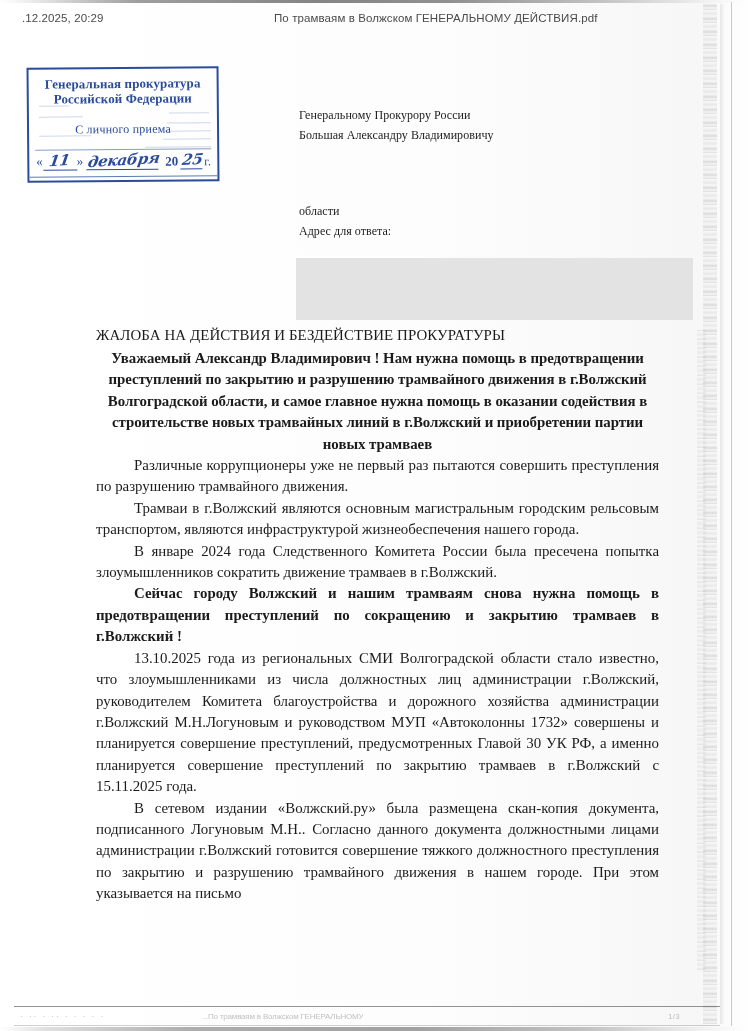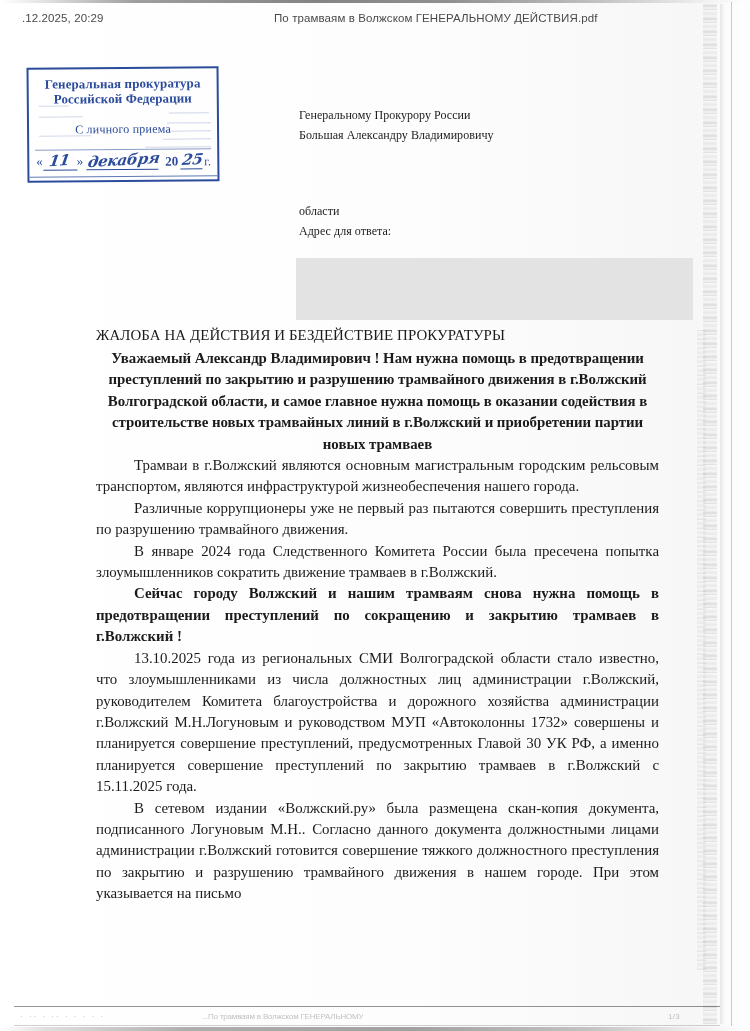--- a/index.html
+++ b/index.html
@@ -404,22 +404,22 @@
   <div class="redaction"></div>
 
   <div class="body">
 
     <div class="doc-title">
       <div>ЖАЛОБА НА ДЕЙСТВИЯ И БЕЗДЕЙСТВИЕ ПРОКУРАТУРЫ</div>
     </div>
 
     <p class="lead">Уважаемый Александр Владимирович ! Нам нужна помощь в предотвращении преступлений по закрытию и разрушению трамвайного движения в г.Волжский Волгоградской области, и самое главное нужна помощь в оказании содействия в строительстве новых трамвайных линий в г.Волжский и приобретении партии новых трамваев</p>
 
+    <p class="para">Различные коррупционеры уже не первый раз пытаются совершить преступления по разрушению трамвайного движения.</p>
     <p class="para">Трамваи в г.Волжский являются основным магистральным городским рельсовым транспортом, являются инфраструктурой жизнеобеспечения нашего города.</p>
-    <p class="para">Различные коррупционеры уже не первый раз пытаются совершить преступления по разрушению трамвайного движения.</p>
     <p class="para">В январе 2024 года Следственного Комитета России была пресечена попытка злоумышленников сократить движение трамваев в г.Волжский.</p>
     <p class="para bold">Сейчас городу Волжский и нашим трамваям снова нужна помощь в предотвращении преступлений по сокращению и закрытию трамваев в г.Волжский !</p>
     <p class="para">13.10.2025 года из региональных СМИ Волгоградской области стало известно, что злоумышленниками из числа должностных лиц администрации г.Волжский, руководителем Комитета благоустройства и дорожного хозяйства администрации г.Волжский М.Н.Логуновым и руководством МУП «Автоколонны 1732» совершены и планируется совершение преступлений, предусмотренных Главой 30 УК РФ, а именно планируется совершение преступлений по закрытию трамваев в г.Волжский с 15.11.2025 года.</p>
     <p class="para">В сетевом издании «Волжский.ру» была размещена скан-копия документа, подписанного Логуновым М.Н.. Согласно данного документа должностными лицами администрации г.Волжский готовится совершение тяжкого должностного преступления по закрытию и разрушению трамвайного движения в нашем городе. При этом указывается на письмо</p>
   </div>
 
   <div class="footer-rule-top"></div>
   <div class="footer">
     <span class="f-left">·  ··       ·    ··   · ·   · ·   ·</span>
     <span class="f-center">...По трамваям в Волжском ГЕНЕРАЛЬНОМУ</span>

